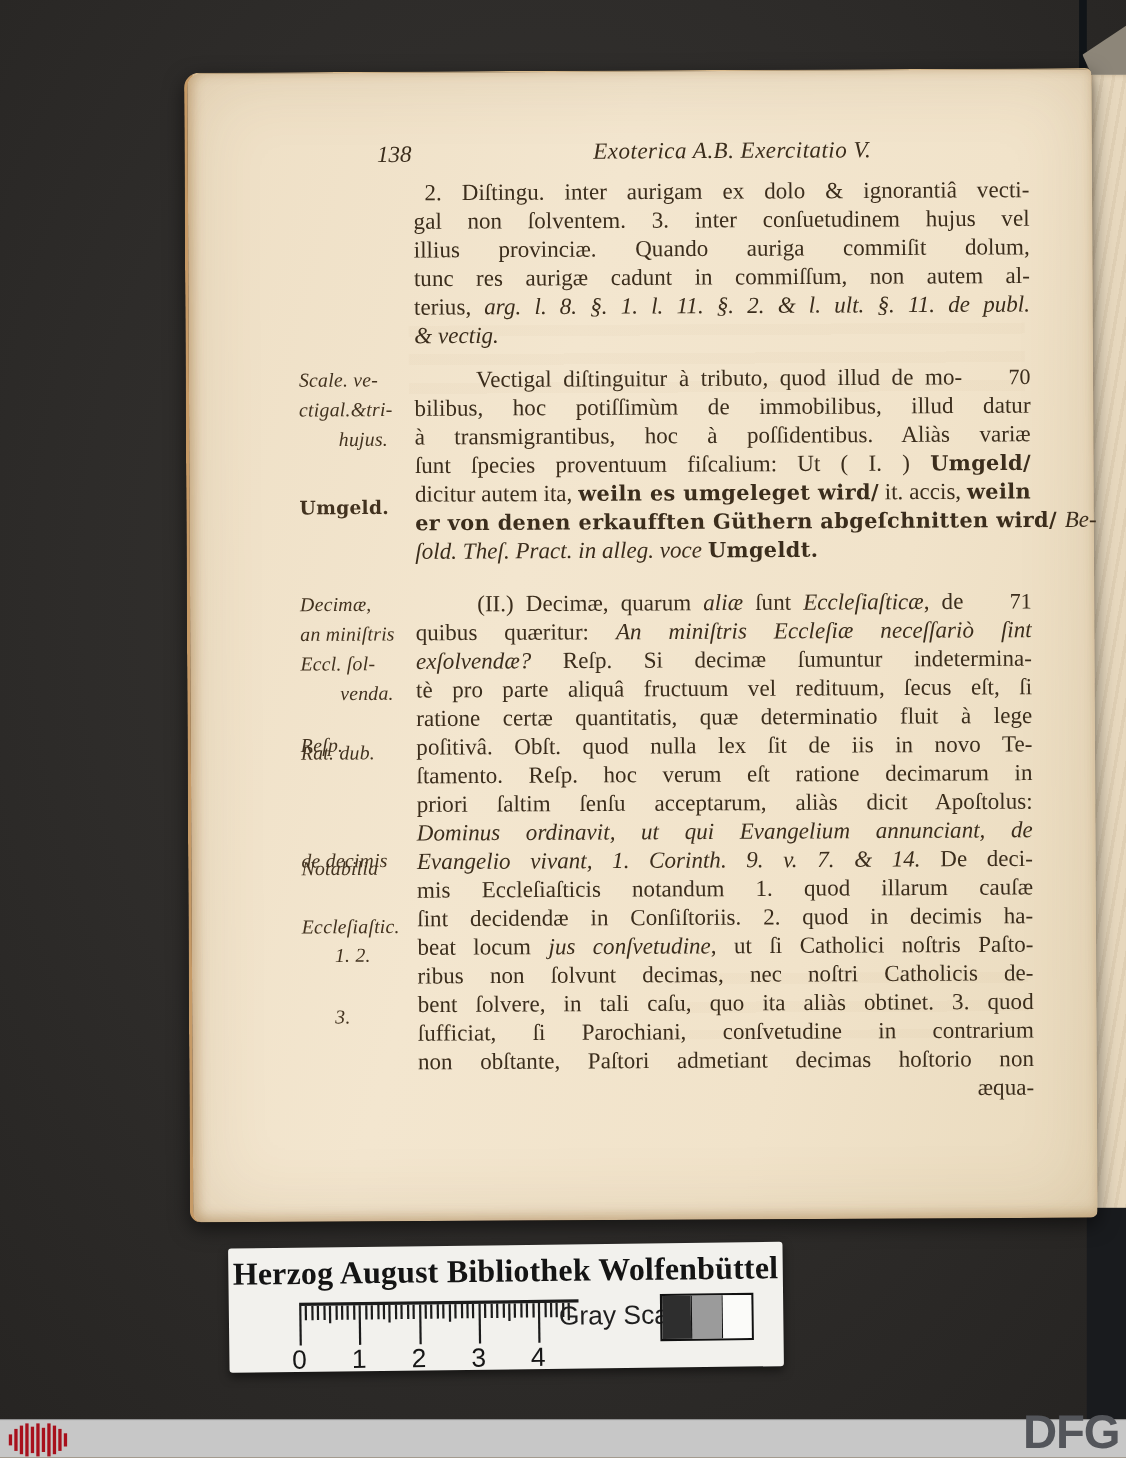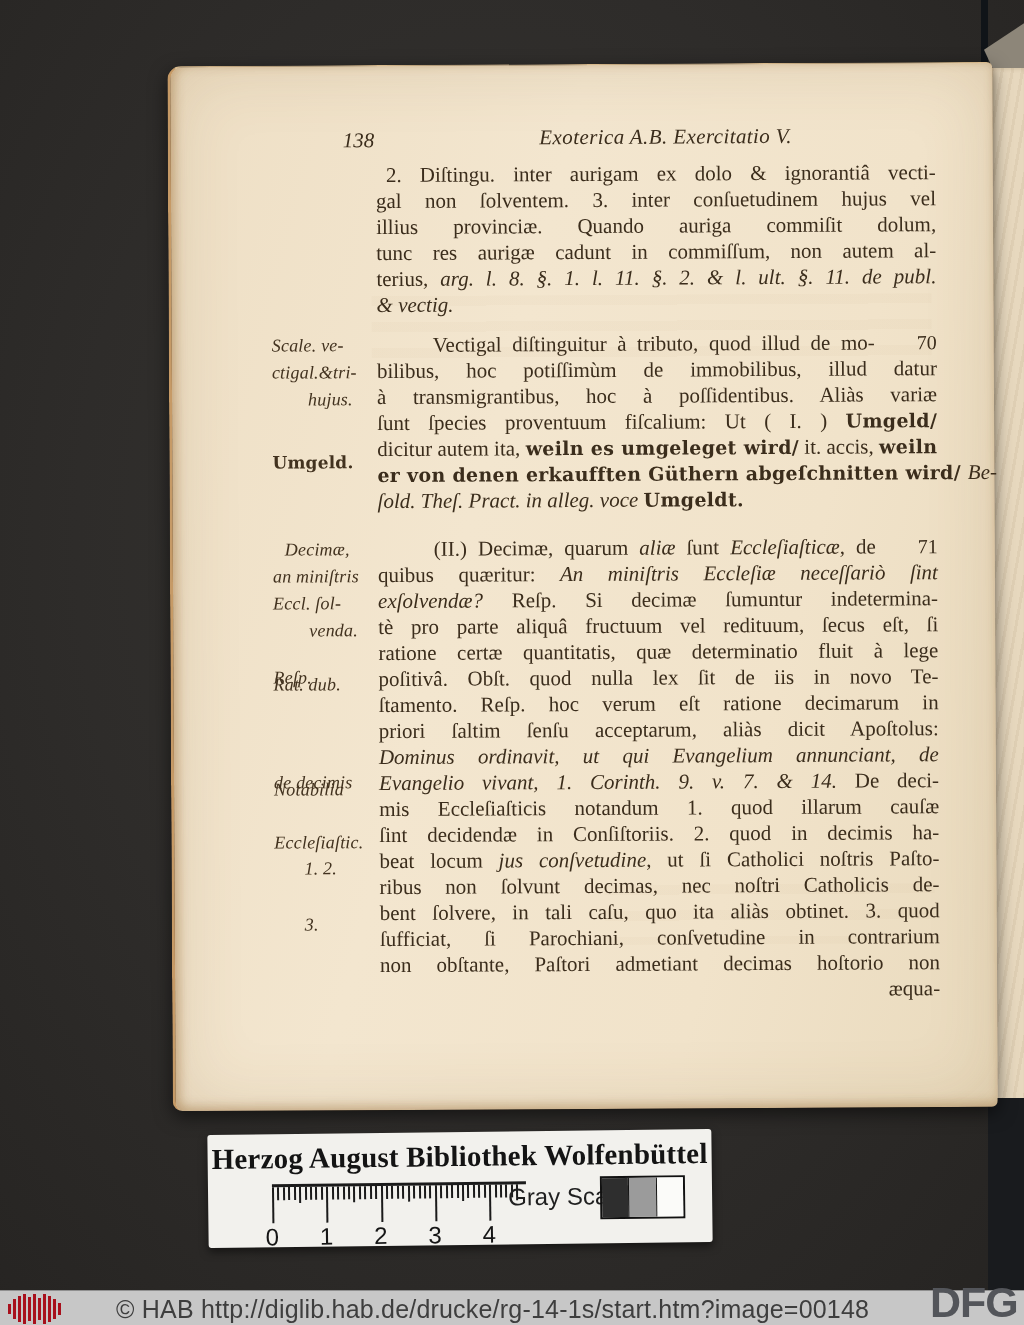--- a/index.html
+++ b/index.html
@@ -103,21 +103,21 @@
     <div class="smudge" style="left:200px;top:230px;width:560px;height:70px;"></div>
     <div class="smudge" style="left:430px;top:820px;width:330px;height:60px;"></div>
 
     <div class="page-number">138</div>
     <div class="running-title">Exoterica A.B. Exercitatio V.</div>
 
     <div class="mnote" style="top:269px;">Scale. ve-</div>
     <div class="mnote" style="top:296px;">ctigal.&amp;tri-</div>
     <div class="mnote ind" style="top:323px;">hujus.</div>
     <div class="mnote fr" style="top:346px;margin-top:40px;">Umgeld.</div>
-    <div class="mnote" style="top:473px;margin-left:12px;">Decimæ,</div>
+    <div class="mnote" style="top:473px;">Decimæ,</div>
     <div class="mnote" style="top:500px;">an miniſtris</div>
     <div class="mnote" style="top:527px;">Eccl. ſol-</div>
     <div class="mnote ind" style="top:554px;">venda.</div>
     <div class="mnote" style="top:608px;">Rat. dub.</div>
     <div class="mnote" style="top:601px;">Reſp.</div>
     <div class="mnote" style="top:713px;">Notabilia</div>
     <div class="mnote" style="top:706px;">de decimis</div>
     <div class="mnote" style="top:766px;">Eccleſiaſtic.</div>
     <div class="mnote ind2" style="top:792px;">1. 2.</div>
     <div class="mnote ind2" style="top:848px;">3.</div>
@@ -234,15 +234,14 @@
       <span style="height: 26px;"></span>
       <span style="height: 30px;"></span>
       <span style="height: 24px;"></span>
       <span style="height: 30px;"></span>
       <span style="height: 22px;"></span>
       <span style="height: 30px;"></span>
       <span style="height: 26px;"></span>
       <span style="height: 20px;"></span>
       <span style="height: 12px;"></span>
     </div>
-  <div class="copyright">© HAB http://diglib.hab.de/drucke/rg-14-1s/start.htm?image=00148</div>
 </div>
 <div class="dfg">DFG</div>
 
 </body></html>

